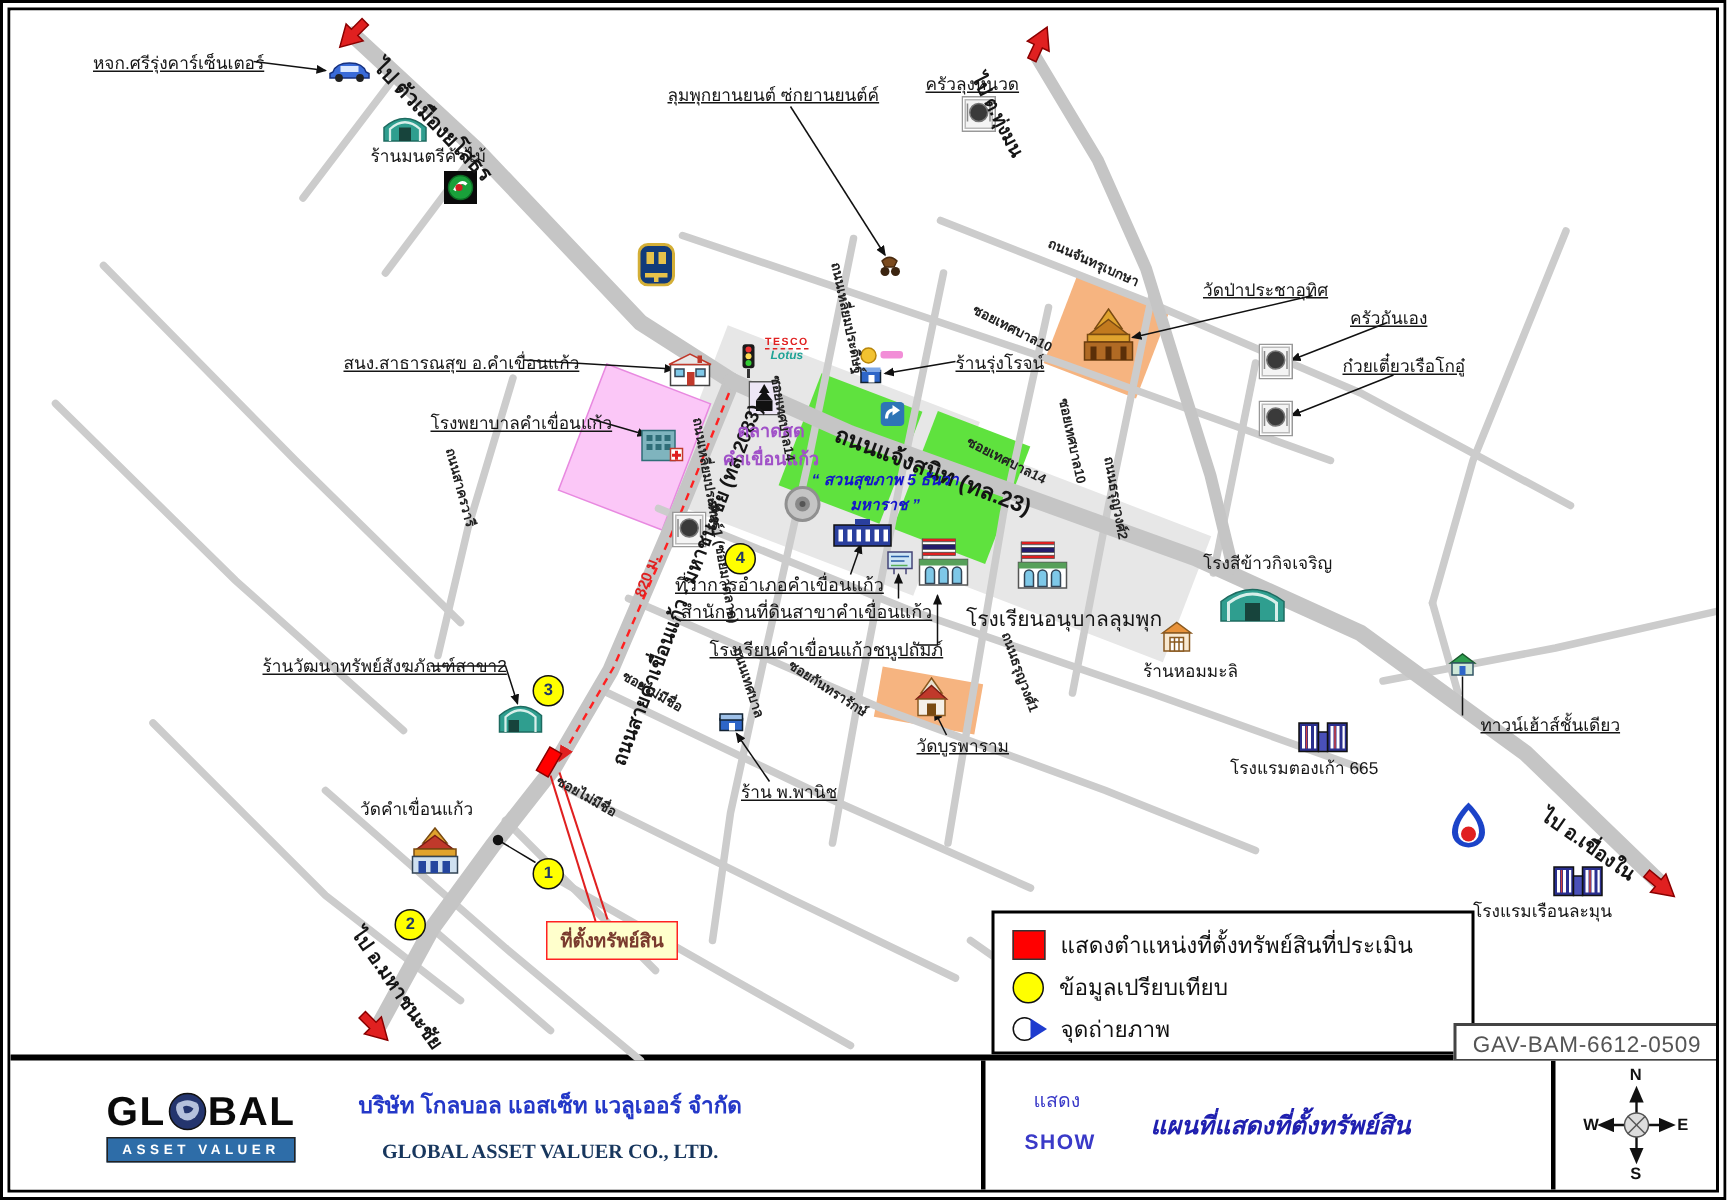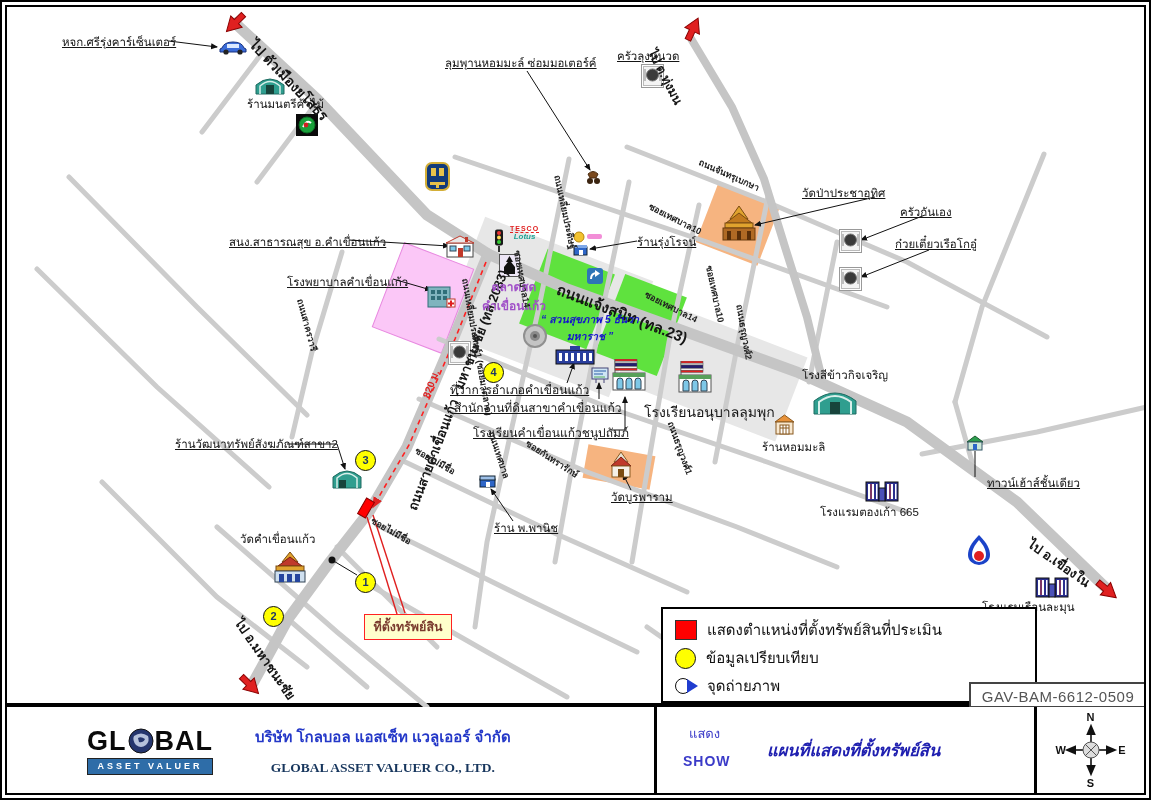--- a/index.html
+++ b/index.html
@@ -11,40 +11,40 @@
   .ic{position:absolute;z-index:25;line-height:0;}
   .lbl{position:absolute;font-size:11.5px;color:#151515;white-space:nowrap;z-index:30;}
   .u{text-decoration:underline;}
   .b{font-weight:bold;}
   .sm{font-size:9px;font-weight:bold;color:#222;}
   .wrap{white-space:normal;text-align:center;}
   .cmp{position:absolute;width:19px;height:19px;border-radius:50%;background:#FFFF00;border:1.4px solid #111;
        color:#1F3864;font-weight:bold;font-size:11px;line-height:19px;text-align:center;z-index:35;}
   .prop-box{position:absolute;left:357px;top:607px;width:86px;height:24px;background:#FFFFCC;border:1.6px solid #FF2222;
        color:#7A3B2E;font-weight:bold;font-size:12.5px;text-align:center;line-height:24px;z-index:40;}
-  .legend{position:absolute;left:654px;top:600px;width:376px;height:96px;background:#fff;border:2px solid #000;z-index:40;
+  .legend{position:absolute;left:654px;top:600px;width:322px;height:96px;background:#fff;border:2px solid #000;z-index:40;
        box-sizing:border-box;padding:7px 0 0 12px;}
   .legend .row{display:flex;align-items:center;height:28px;}
   .legend .txt{font-size:15px;color:#111;margin-left:10px;}
   .sw-red{width:20px;height:18px;background:#FF0000;border:1px solid #333;}
   .sw-yel{width:19px;height:19px;border-radius:50%;background:#FFFF00;border:1.4px solid #111;}
   .sw-photo{position:relative;width:22px;height:16px;}
   .sw-photo .c{position:absolute;left:0;top:0;width:14px;height:14px;border-radius:50%;background:#fff;border:1.6px solid #111;}
   .sw-photo .t{position:absolute;left:12px;top:1px;width:0;height:0;border-top:7px solid transparent;border-bottom:7px solid transparent;border-left:11px solid #1F3CCF;}
   .gav{position:absolute;left:962px;top:675px;width:178px;height:26px;background:#fff;border:2px solid #444;z-index:45;
        color:#555;font-size:15px;text-align:center;line-height:26px;letter-spacing:0.5px;box-sizing:border-box;}
   .tesco{position:absolute;z-index:25;text-align:center;line-height:1;}
   .tesco .t1{display:block;color:#E02020;font-weight:bold;font-size:7px;letter-spacing:1px;border-bottom:1px dashed #E02020;}
   .tesco .t2{display:block;color:#1FA396;font-style:italic;font-size:8px;font-weight:bold;}
   
   .footer{position:absolute;left:0;right:0;bottom:0;height:86px;border-top:4px solid #000;display:flex;background:#fff;}
   .f1{width:650px;border-right:3px solid #000;display:flex;align-items:center;box-sizing:border-box;}
   .f2{width:380px;border-right:3px solid #000;position:relative;box-sizing:border-box;}
   .f3{flex:1;position:relative;}
-  .logo{margin-left:80px;text-align:center;}
+  .logo{margin-left:64px;text-align:center;}
   .logo-top{font-weight:900;font-size:27px;color:#0a0a0a;letter-spacing:1px;display:flex;align-items:center;justify-content:center;}
   .logo-bar{margin-top:1px;height:15px;background:#2E6DA8;border:1px solid #222;color:#fff;font-weight:bold;font-size:9px;
        letter-spacing:3px;text-align:center;line-height:15px;}
   .co{margin-left:42px;text-align:center;}
   .co-th{color:#2438C8;font-weight:bold;font-size:15px;}
   .co-en{color:#17365D;font-weight:bold;font-size:13.5px;margin-top:11px;font-family:"Liberation Serif","DejaVu Serif",serif;}
   .show-th{position:absolute;left:32px;top:16px;color:#3A3AC8;font-size:13px;}
   .show-en{position:absolute;left:26px;top:46px;color:#3A3AC8;font-weight:bold;font-size:14px;letter-spacing:1px;}
   .map-title{position:absolute;left:110px;right:10px;top:30px;text-align:left;color:#2020B0;font-weight:bold;font-style:italic;font-size:16.5px;}
   .compass{position:absolute;left:50%;top:50%;width:74px;height:74px;transform:translate(-50%,-50%);}
@@ -477,21 +477,21 @@
   <svg width="32" height="24">
             <path d="M2,23 L2,12 Q16,0 30,12 L30,23 Z" fill="#2F9E8F" stroke="#1E6B60"></path>
             <path d="M6,23 L6,13 Q16,4 26,13 L26,23" fill="none" stroke="#D8EFEA" stroke-width="1.5"></path>
             <rect x="8" y="15" width="7" height="8" fill="#17443C"></rect>
           </svg>
 </div>
 
 <div class="lbl u" style="left:55px;top:26px">หจก.ศรีรุ่งคาร์เซ็นเตอร์</div>
 <div class="lbl b" style="left:282px;top:73px;transform:translate(-50%,-50%) rotate(46deg);font-size:14px">ไป ตัวเมืองยโสธร</div>
 <div class="lbl" style="left:240px;top:88px">ร้านมนตรีค้าไม้</div>
-<div class="lbl u" style="left:438px;top:47px">ลุมพุานหอมมะล์ ซ่อมมอเตอร์ค์</div>
+<div class="lbl u" style="left:438px;top:47px">ลุมพุกยานยนต์ ซ่กยานยนต์ค์</div>
 <div class="lbl u" style="left:610px;top:40px">ครัวลุงหนวด</div>
 <div class="lbl b" style="left:658px;top:70px;transform:translate(-50%,-50%) rotate(63deg);font-size:12.5px">ไป ต.ทุ่งมน</div>
 <div class="lbl u" style="left:795px;top:177px">วัดป่าประชาอุทิศ</div>
 <div class="lbl u" style="left:893px;top:196px">ครัวกันเอง</div>
 <div class="lbl u" style="left:888px;top:228px">ก๋วยเตี๋ยวเรือโกอู๋</div>
 <div class="lbl sm" style="left:722px;top:168px;transform:translate(-50%,-50%) rotate(24deg)">ถนนจันทรุเบกษา</div>
 <div class="lbl u" style="left:222px;top:226px">สนง.สาธารณสุข อ.คำเขื่อนแก้ว</div>
 <div class="lbl u" style="left:280px;top:266px">โรงพยาบาลคำเขื่อนแก้ว</div>
 <div class="lbl b" style="left:451px;top:383px;transform:translate(-50%,-50%) rotate(-69deg);font-size:13px">ถนนสายคำเขื่อนแก้ว - มหาชนะชัย (ทล.2083)</div>
 <div class="lbl b" style="left:424px;top:377px;transform:translate(-50%,-50%) rotate(-69deg);font-size:10px;color:#E02020">820 ม.</div>

